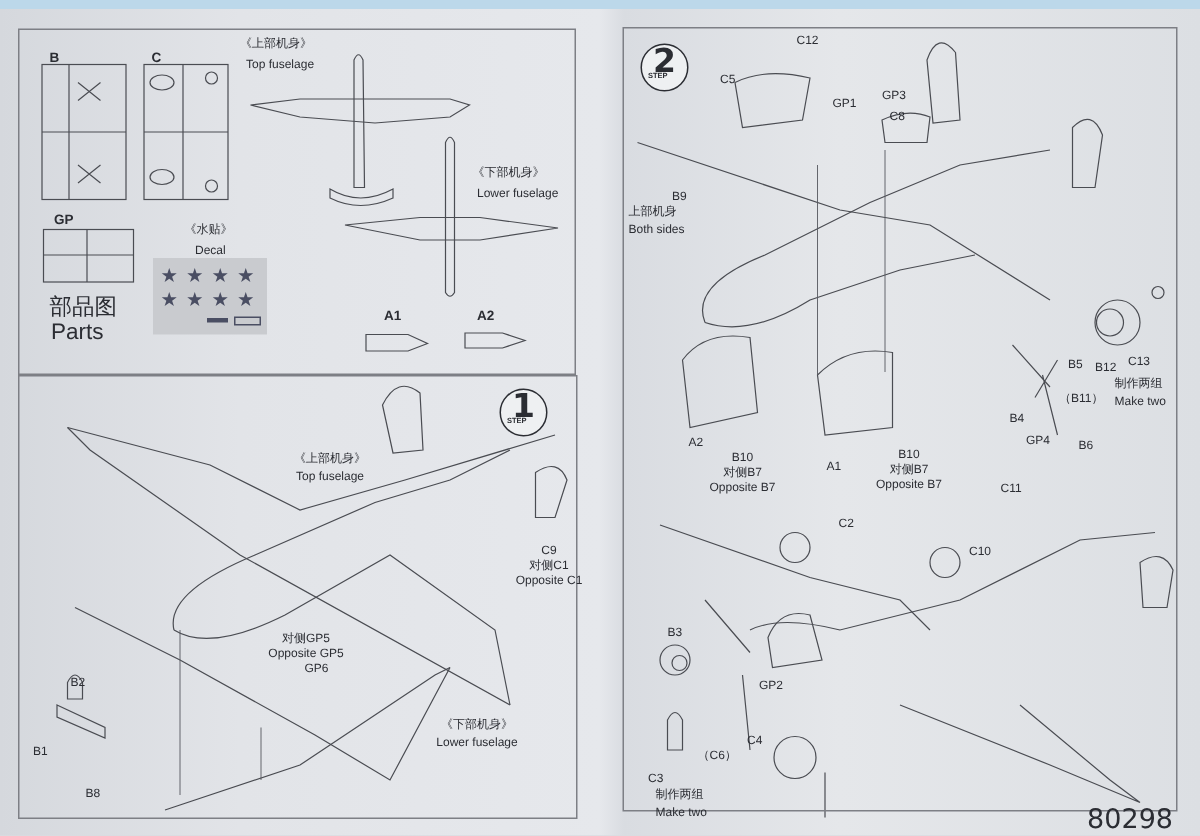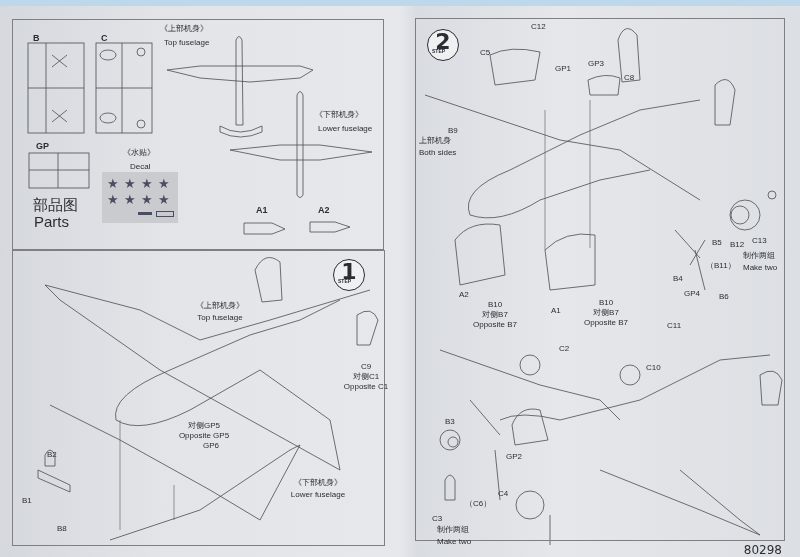--- a/index.html
+++ b/index.html
@@ -17,21 +17,21 @@
   .panel {
     position: absolute; border: 1px solid #7d7f85; box-sizing: border-box;
   }
   #panel-parts { left: 12px; top: 19px; width: 372px; height: 231px; }
   #panel-step1 { left: 12px; top: 250px; width: 373px; height: 296px; }
   #panel-step2 { left: 415px; top: 18px; width: 370px; height: 523px; }
   .lbl { position: absolute; font-size: 8px; line-height: 9px; white-space: nowrap; color: #2b2d33; font-family: Liberation Sans, sans-serif; }
   .lbl.c { text-align: center; transform: translateX(-50%); }
   .lbl.bold { font-weight: bold; font-size: 9px; }
   .big { position: absolute; font-size: 15px; line-height: 16px; color: #2b2d33; }
-  .code { position: absolute; right: 18px; bottom: 0px; font-size: 12px; font-family: "DejaVu Sans", sans-serif; color: #2b2d33; text-align: right; }
+  .code { position: absolute; right: 18px; bottom: 0px; font-size: 18px; font-family: "DejaVu Sans", sans-serif; color: #2b2d33; text-align: right; }
   svg.draw { position: absolute; left: 0; top: 0; }
   .step {
     position: absolute; width: 32px; height: 32px; border-radius: 50%;
     border: 1.5px solid #2b2d33; background: #eef0f2; box-sizing: border-box;
     text-align: center;
   }
   .step .num { display: block; font-size: 22px; font-weight: bold; line-height: 22px; margin-top: 1px; font-family: "DejaVu Sans", sans-serif; }
   .step .word { position: absolute; left: 4px; top: 18px; font-size: 5px; font-weight: bold; }
   .decal {
     position: absolute; left: 102px; top: 172px; width: 76px; height: 51px; background: #c9cbcf;
@@ -168,21 +168,21 @@
 
   <div class="panel" id="panel-step2"></div>
   <div class="step" style="left:427px;top:29px">
     <span class="num">2</span>
     <span class="word">STEP</span>
   </div>
   <div class="lbl" style="left:531px;top:22px">C12</div>
   <div class="lbl" style="left:480px;top:48px">C5</div>
   <div class="lbl" style="left:555px;top:64px">GP1</div>
   <div class="lbl" style="left:588px;top:59px">GP3</div>
-  <div class="lbl" style="left:624px;top:73px">C8</div>
+  <div class="lbl" style="left:593px;top:73px">C8</div>
   <div class="lbl" style="left:448px;top:126px">B9</div>
   <div class="lbl" style="left:419px;top:136px">上部机身</div>
   <div class="lbl" style="left:419px;top:148px">Both sides</div>
   <div class="lbl" style="left:818px;top:214px">C7</div>
   <div class="lbl" style="left:752px;top:236px">C13</div>
   <div class="lbl" style="left:730px;top:240px">B12</div>
   <div class="lbl" style="left:712px;top:238px">B5</div>
   <div class="lbl" style="left:706px;top:261px">（B11）</div>
   <div class="lbl" style="left:743px;top:251px">制作两组</div>
   <div class="lbl" style="left:743px;top:263px">Make two</div>

